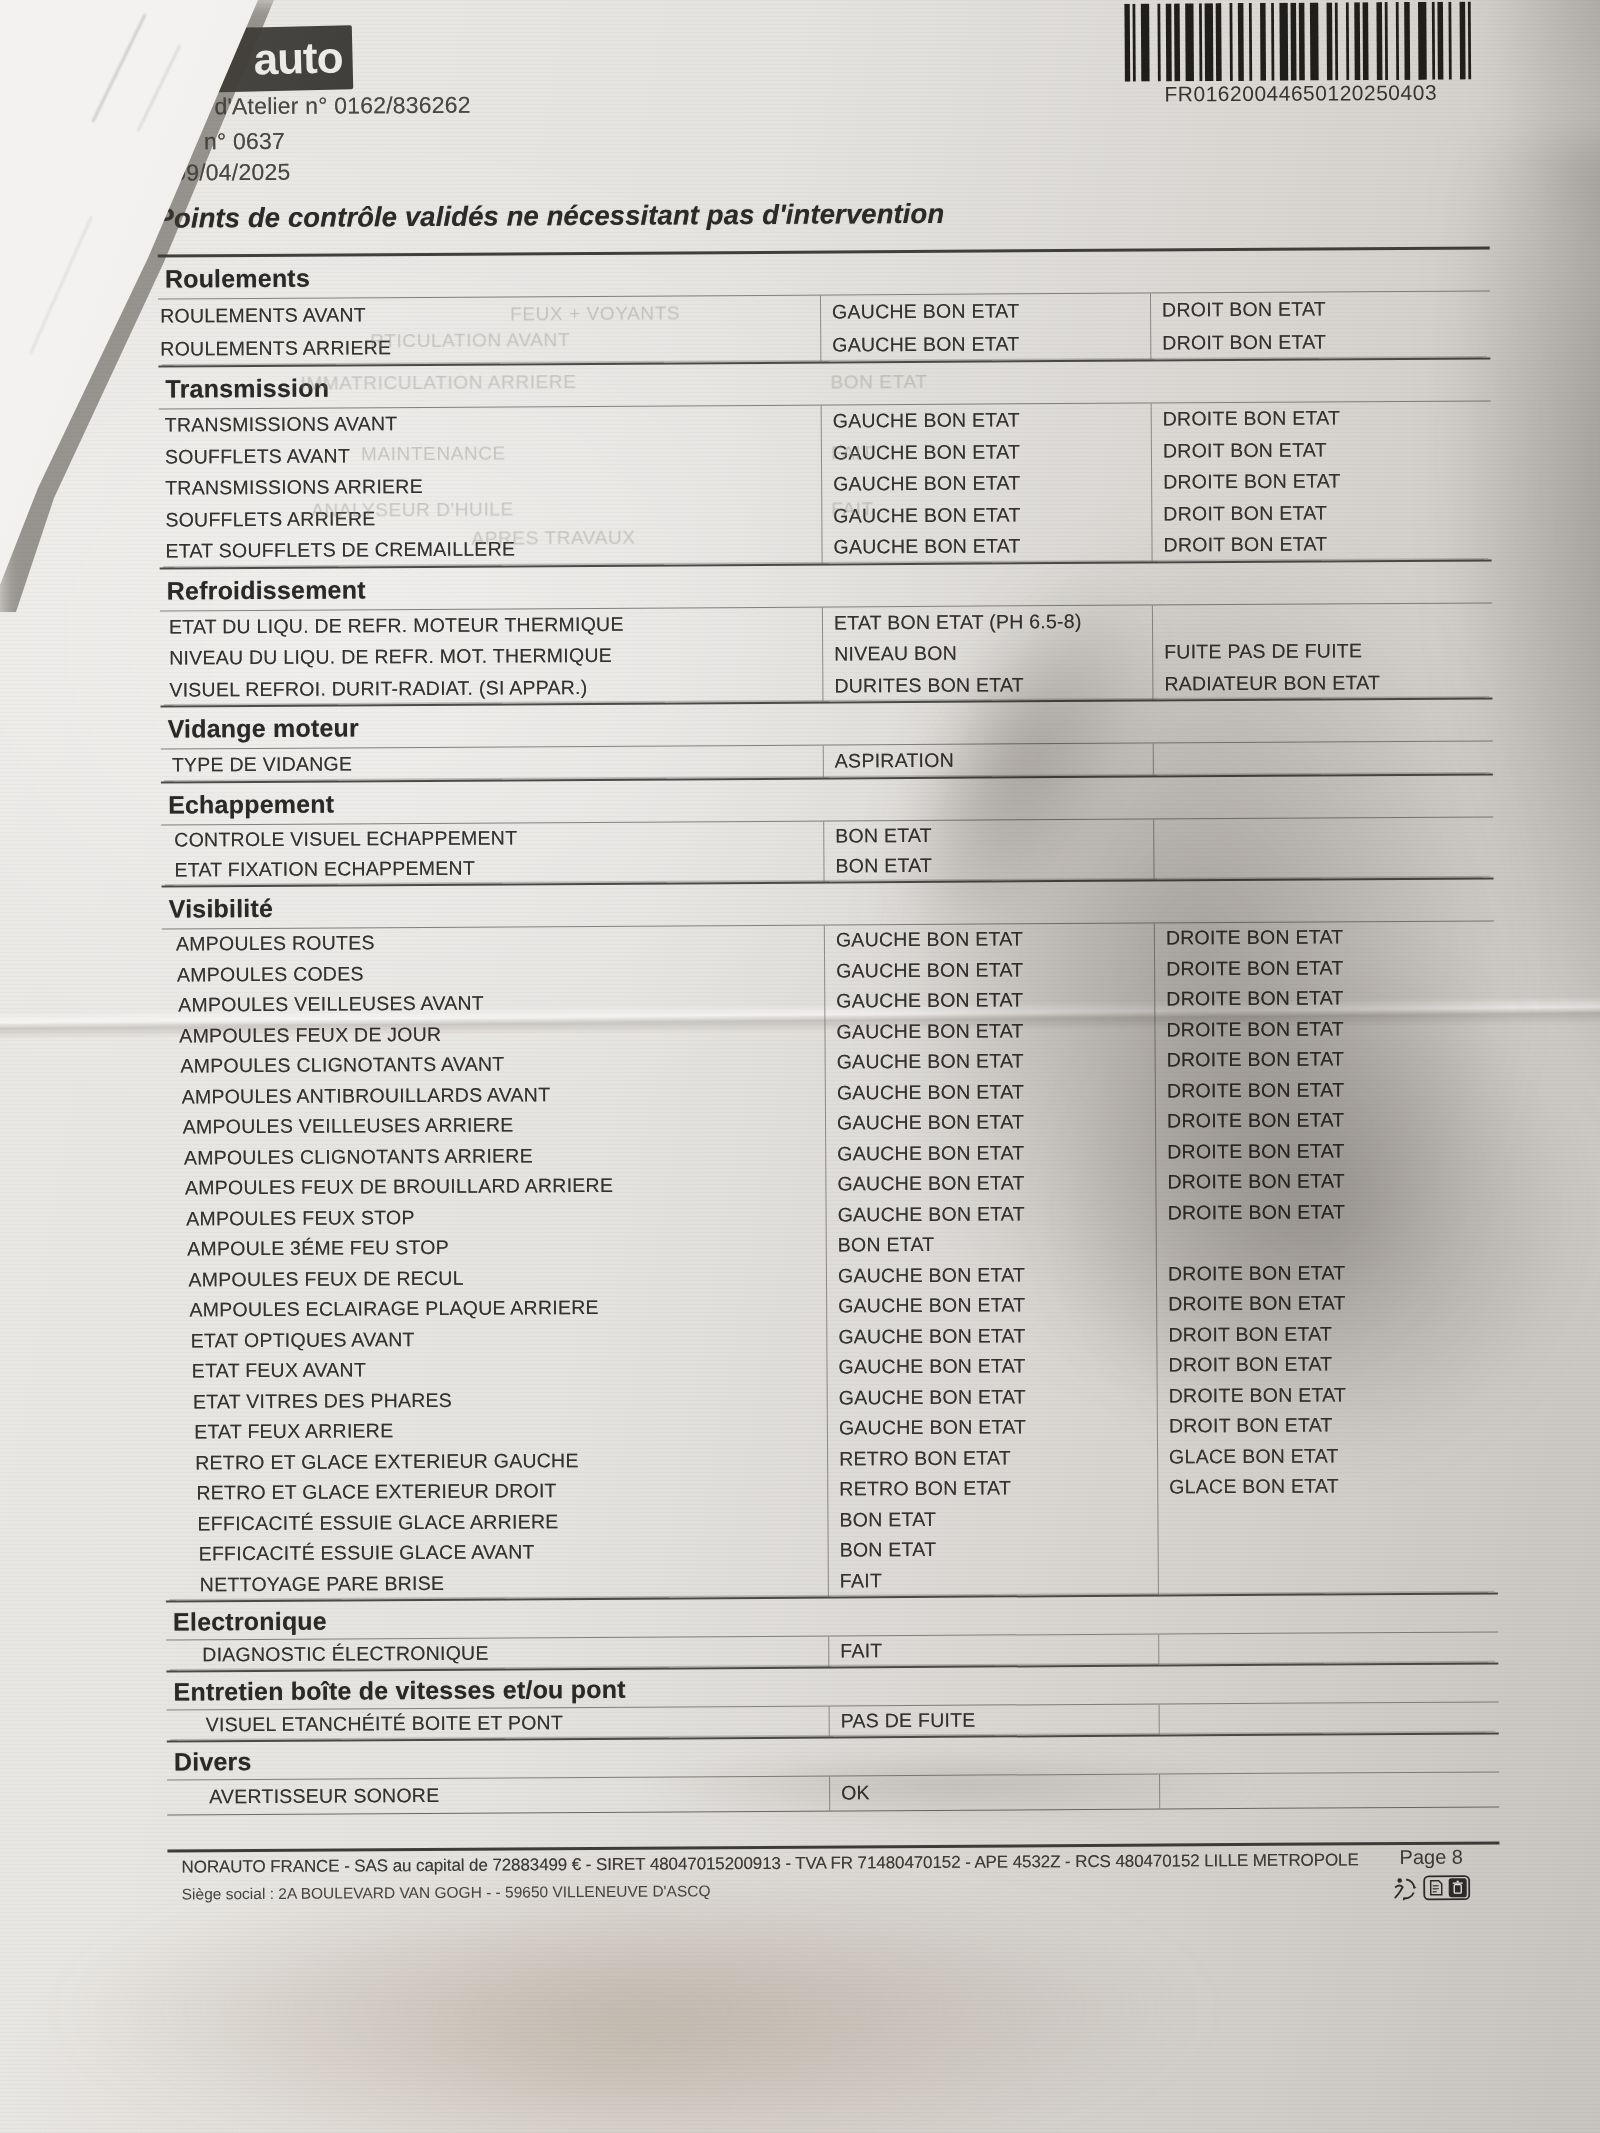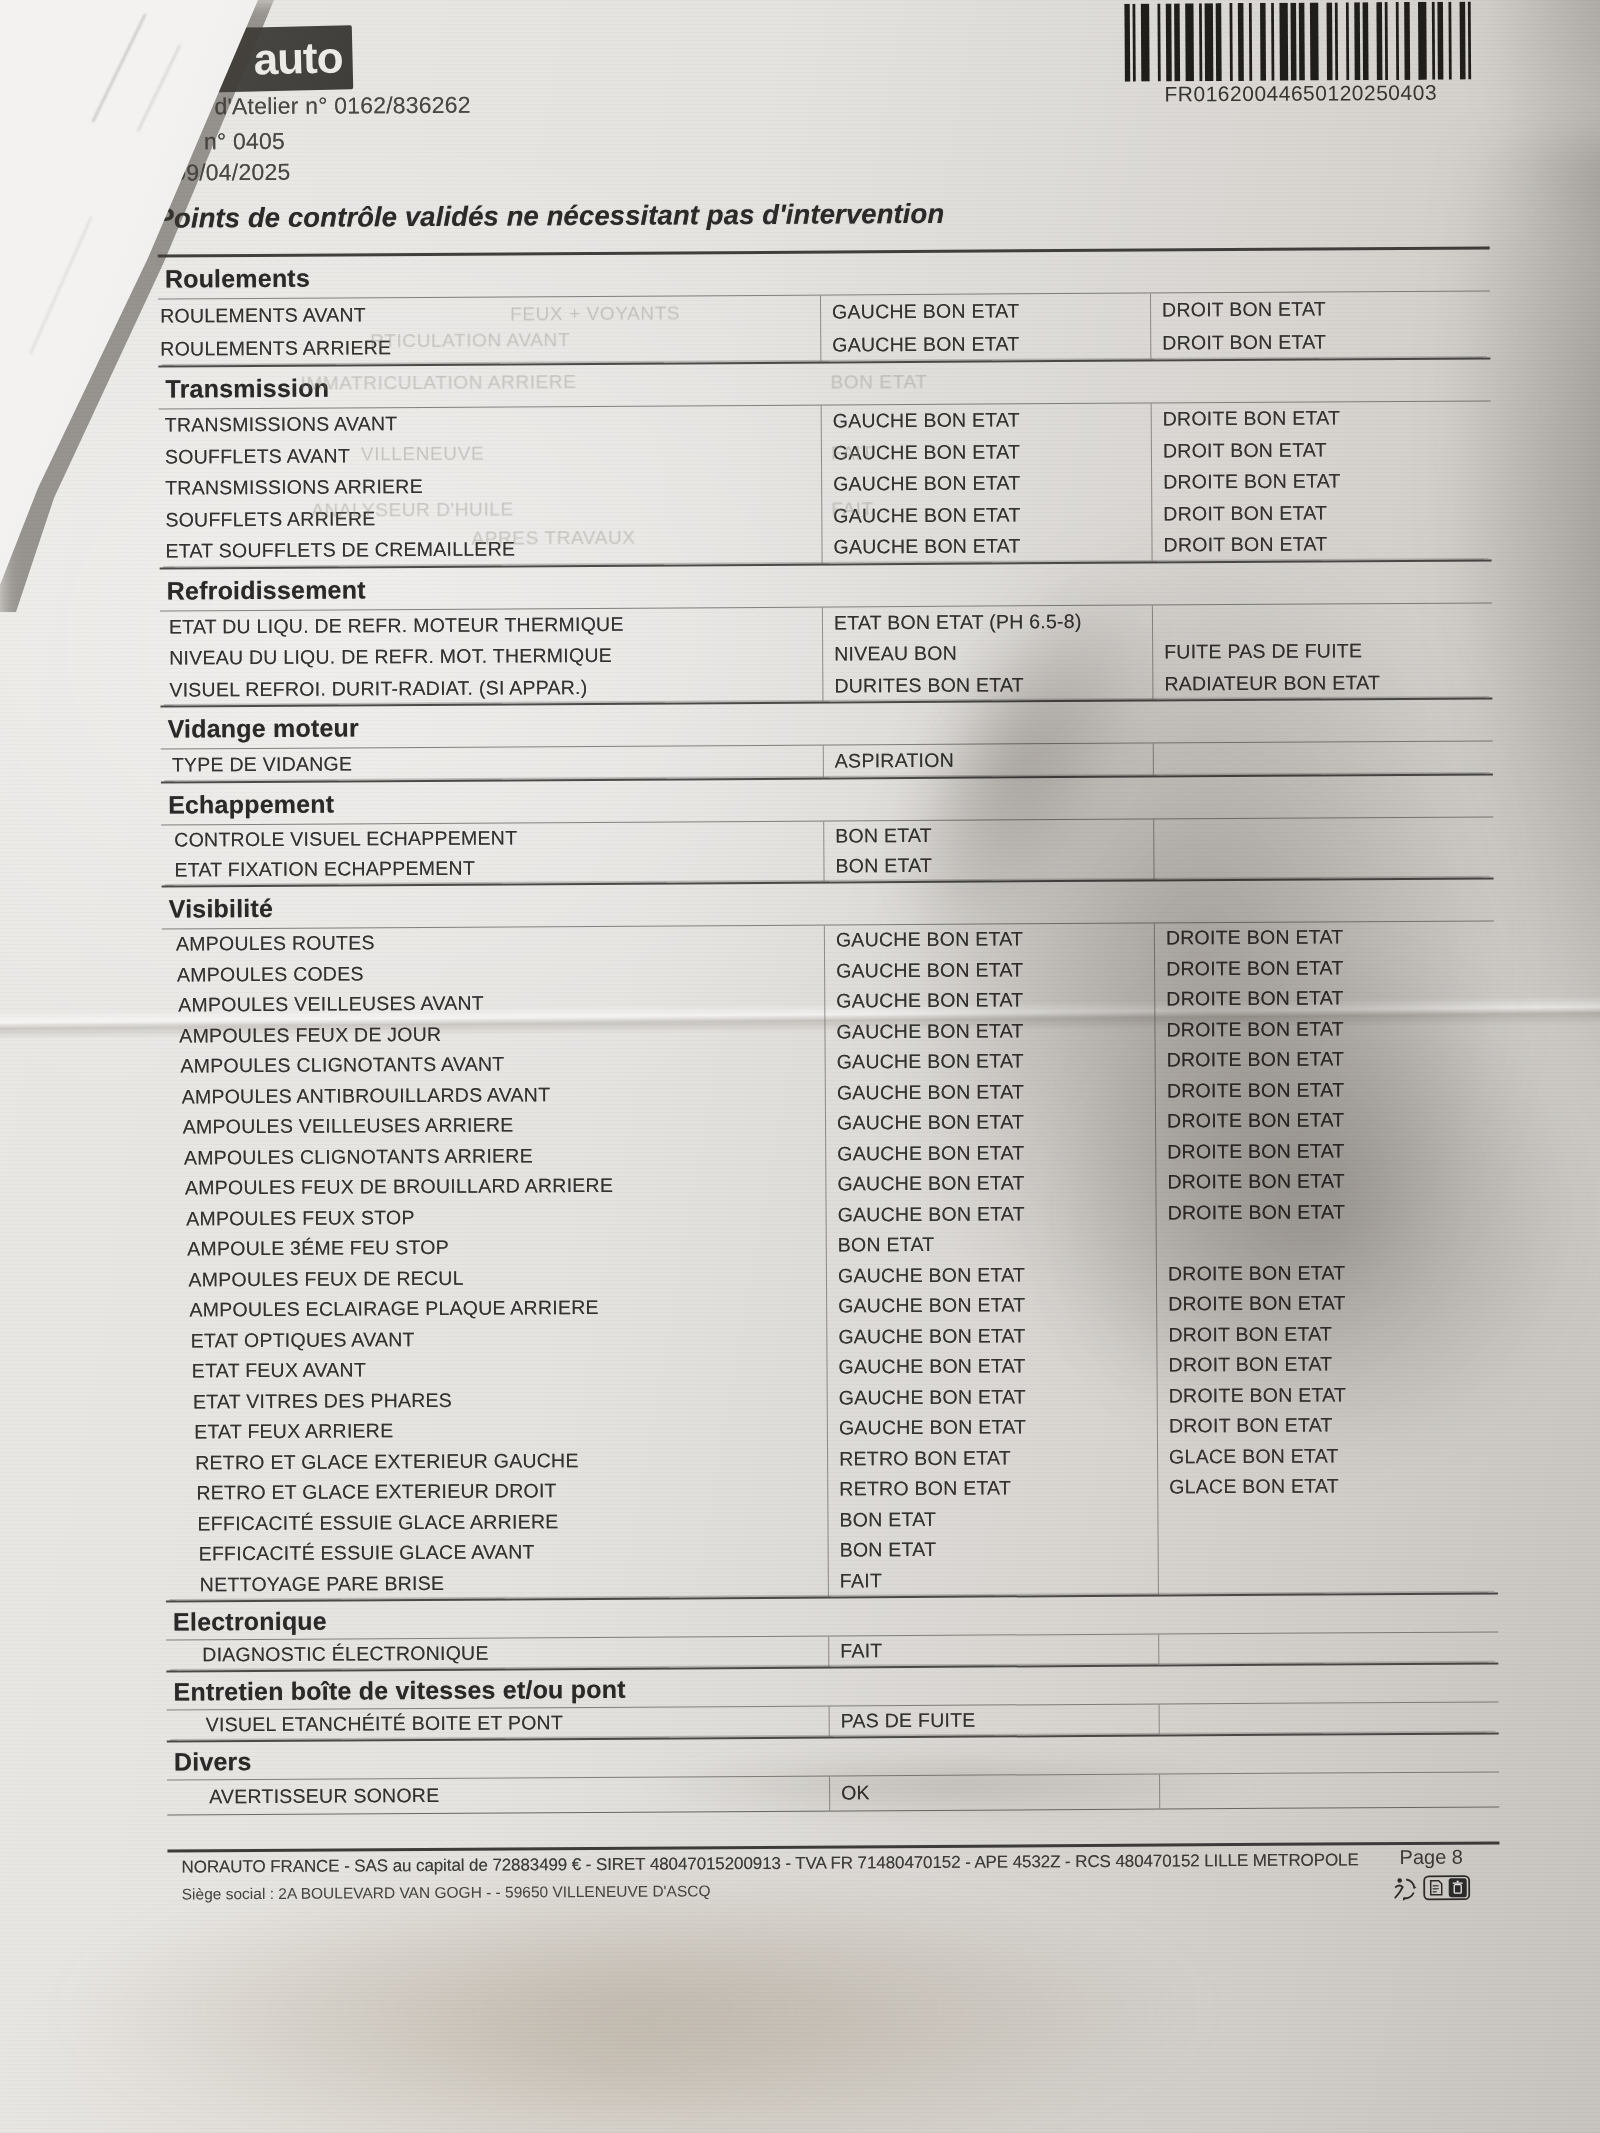--- a/index.html
+++ b/index.html
@@ -143,21 +143,21 @@
   <div class="wood"></div>
 
   <div class="paper">
     <div class="crease"></div>
 
     <div class="content">
       <div class="logo">
         <span>auto</span>
       </div>
       <div class="hline hl1">é d'Atelier n° 0162/836262</div>
-      <div class="hline hl2">n° 0405</div>
+      <div class="hline hl2">n° 0637</div>
       <div class="hline hl3">09/04/2025</div>
 
       <div class="barcode">
         <svg id="barcode-bars" width="352" height="78" viewBox="0 0 352 78" fill="#201e1b">
             <rect x="0.00" y="0" width="5.54" height="78"></rect>
             <rect x="8.31" y="0" width="2.77" height="78"></rect>
             <rect x="16.63" y="0" width="8.31" height="78"></rect>
             <rect x="33.26" y="0" width="2.77" height="78"></rect>
             <rect x="41.57" y="0" width="5.54" height="78"></rect>
             <rect x="49.89" y="0" width="5.54" height="78"></rect>
@@ -431,21 +431,21 @@
   </div>
             </div>
   </section>
         </div>
 
       <div id="ghosts">
           <div class="ghost" style="left: 510px; top: 304px;">FEUX + VOYANTS</div>
           <div class="ghost" style="left: 370px; top: 330px;">RTICULATION AVANT</div>
           <div class="ghost" style="left: 300px; top: 372px;">IMMATRICULATION ARRIERE</div>
           <div class="ghost" style="left: 830px; top: 374px;">BON ETAT</div>
-          <div class="ghost" style="left: 360px; top: 443px;">VILLENEUVE</div>
+          <div class="ghost" style="left: 360px; top: 443px;">MAINTENANCE</div>
           <div class="ghost" style="left: 830px; top: 445px;">FAIT</div>
           <div class="ghost" style="left: 310px; top: 499px;">ANALYSEUR D'HUILE</div>
           <div class="ghost" style="left: 830px; top: 501px;">FAIT</div>
           <div class="ghost" style="left: 470px; top: 528px;">APRES TRAVAUX</div>
         </div>
 
       <div class="footrule"></div>
       <div class="fl1">NORAUTO FRANCE - SAS au capital de 72883499 € - SIRET 48047015200913 - TVA FR 71480470152 - APE 4532Z - RCS 480470152 LILLE METROPOLE</div>
       <div class="fl2">Siège social : 2A BOULEVARD VAN GOGH -  - 59650 VILLENEUVE D'ASCQ</div>
       <div class="pageno">Page 8</div>

